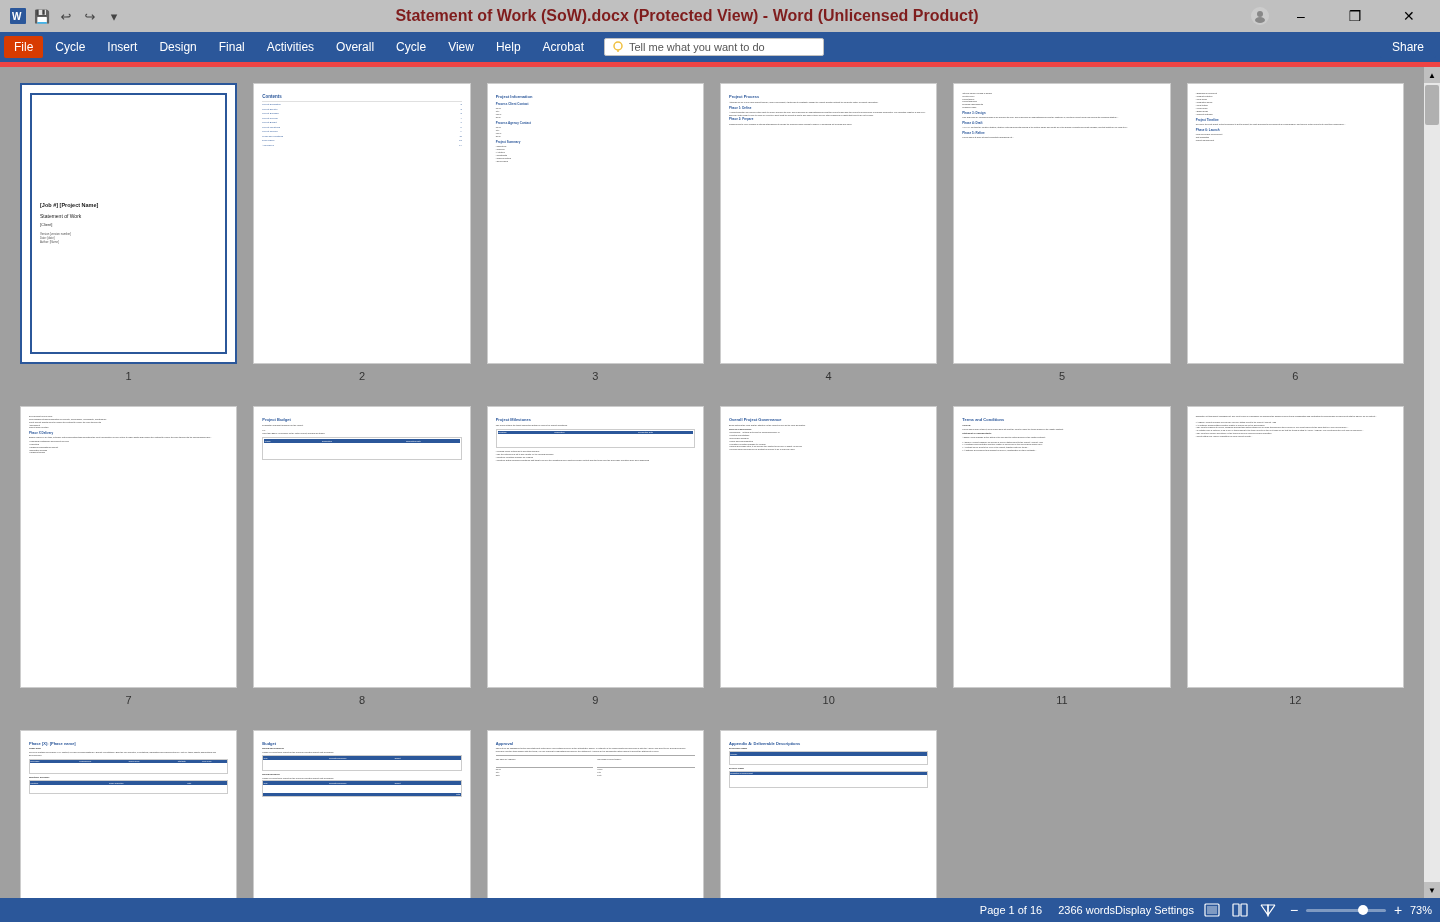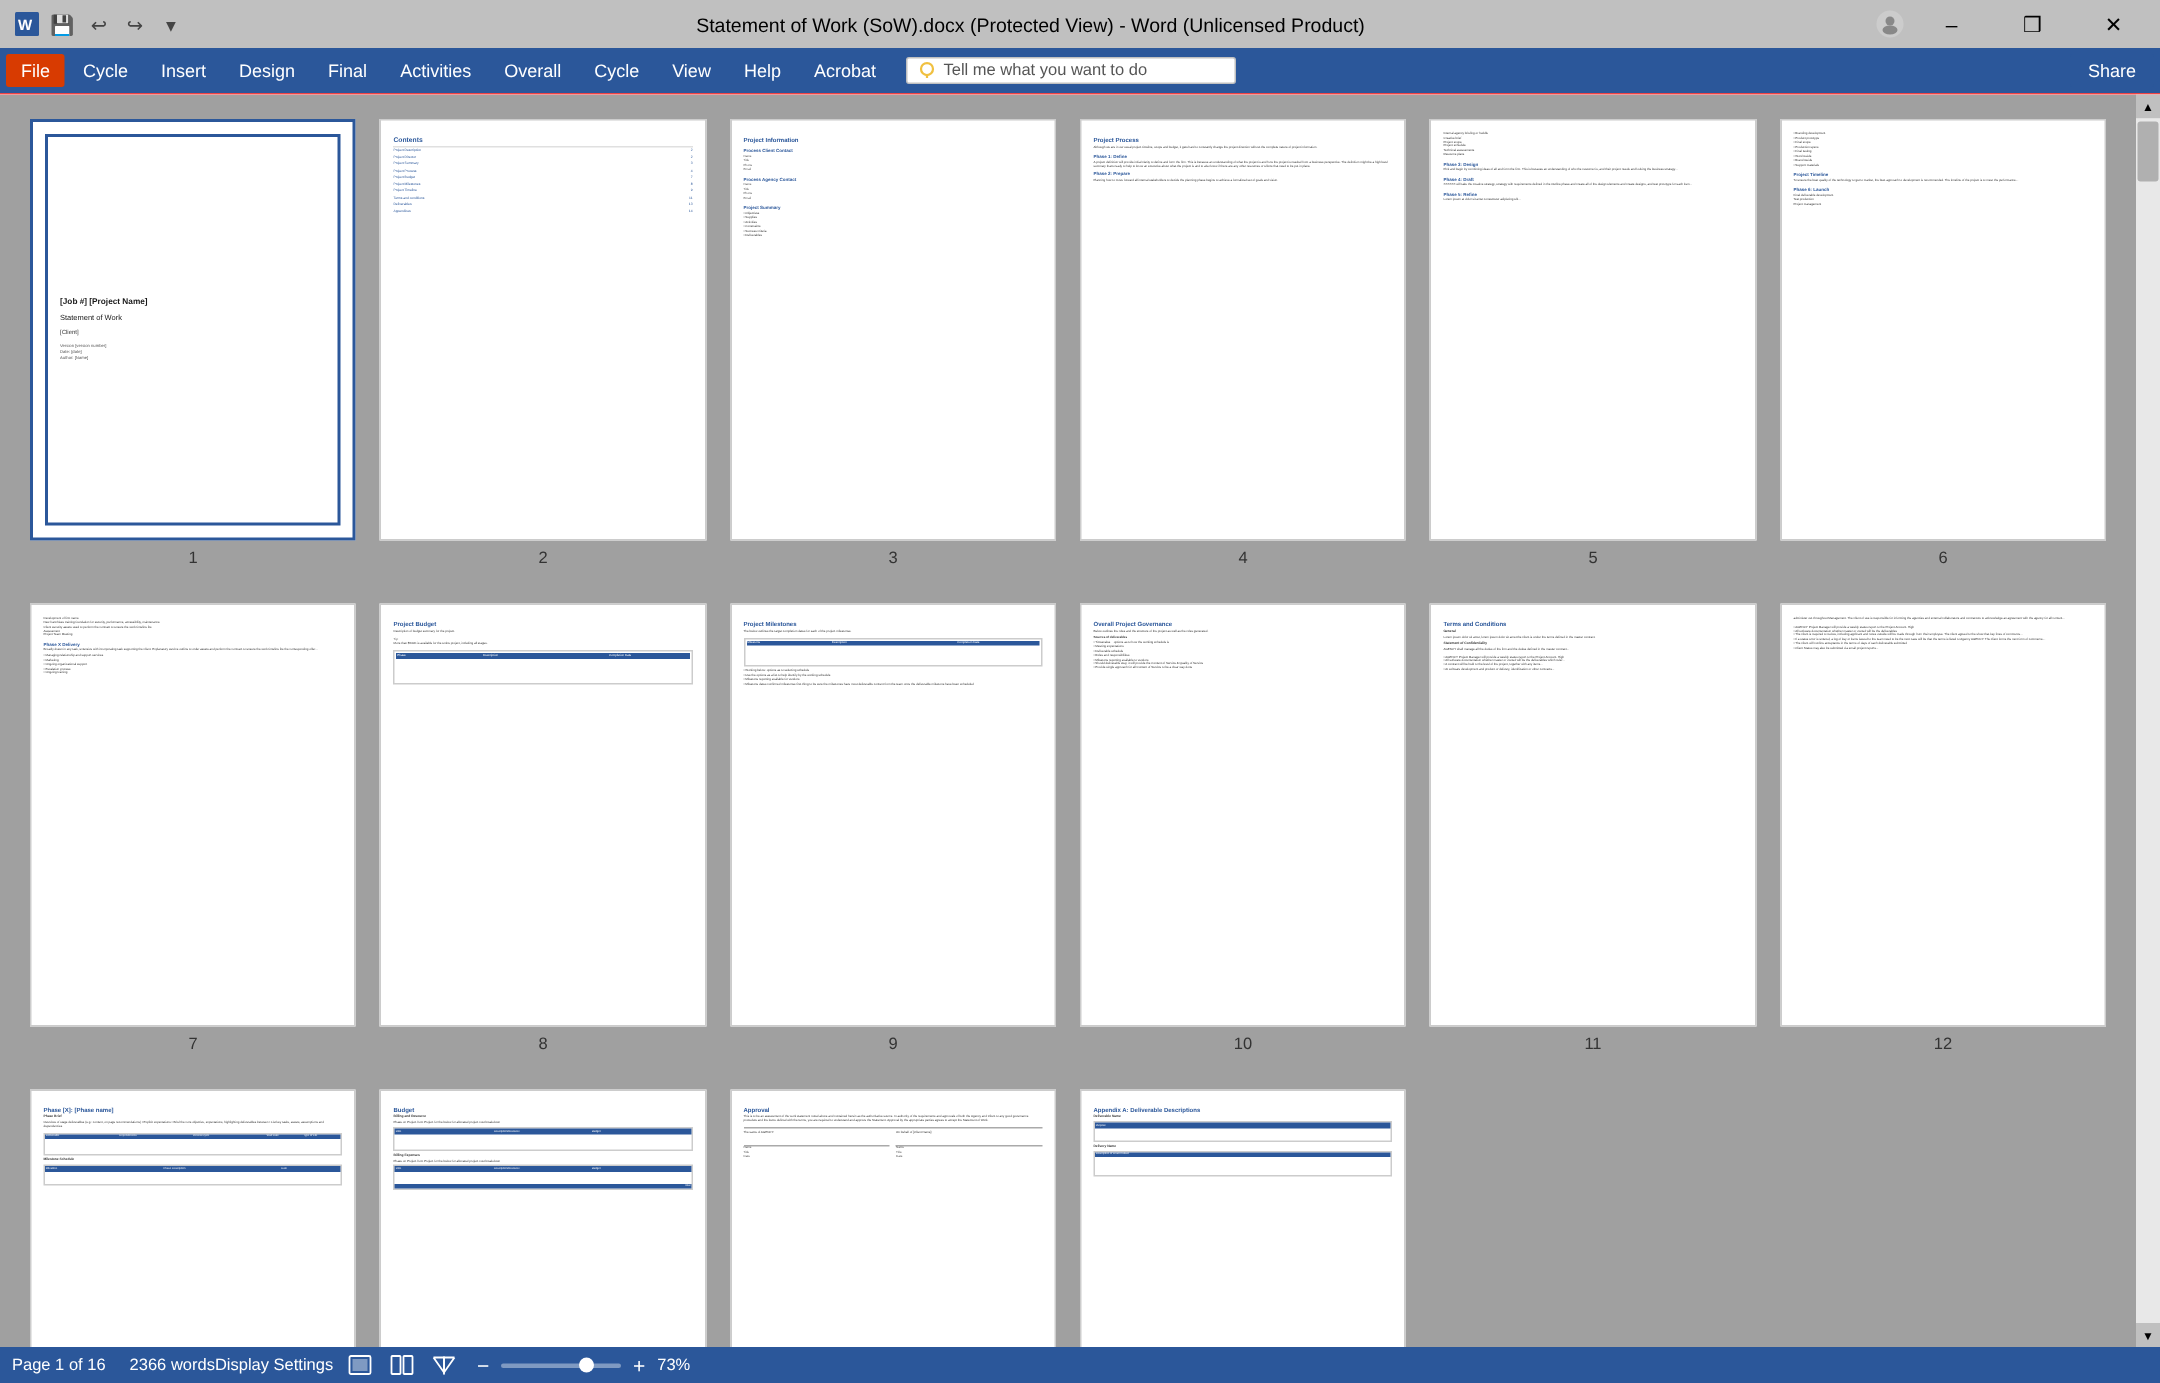--- a/index.html
+++ b/index.html
@@ -9,30 +9,30 @@
     #title-bar {
       height: 32px;
       background: #c0c0c0;
       display: flex;
       align-items: center;
       justify-content: space-between;
       padding: 0 8px;
       flex-shrink: 0;
     }
     #title-bar-left { display: flex; align-items: center; gap: 4px; }
-    #title-bar-center { font-size: 13px; color: #000000; font-weight: 400; }
+    #title-bar-center { font-size: 16px; color: #7f1d1d; font-weight: 700; }
     #title-bar-right { display: flex; align-items: center; gap: 8px; }
     .title-btn { width: 46px; height: 32px; display: flex; align-items: center; justify-content: center; cursor: pointer; font-size: 14px; }
 
     .toolbar-icon { width: 20px; height: 20px; display: flex; align-items: center; justify-content: center; font-size: 13px; cursor: pointer; color: #444; }
 
     
     #ribbon {
       background: #f3f3f3;
-      border-bottom: 1px solid #ef4444;
+      border-bottom: 5px solid #ef4444;
       flex-shrink: 0;
     }
     #menu-bar {
       display: flex;
       align-items: center;
       height: 30px;
       padding: 0 4px;
       gap: 2px;
       background: #2b579a;
     }
@@ -119,21 +119,21 @@
     }
     .page-line { height: 1.2px; background: #e0e0e0; margin: 1px 0; }
     .blue-heading { color: #2b579a; font-size: 4px; font-weight: bold; margin: 2px 0 1px; }
 
     
     #status-bar {
       height: 24px;
       background: #2b579a;
       display: flex;
       align-items: center;
-      justify-content: flex-start;
+      justify-content: flex-end;
       padding: 0 8px;
       flex-shrink: 0;
     }
     .status-left { display: flex; align-items: center; gap: 16px; }
     .status-text { font-size: 11px; color: white; }
     .status-right { display: flex; align-items: center; gap: 8px; }
     .view-btn { width: 20px; height: 16px; display: flex; align-items: center; justify-content: center; cursor: pointer; }
     .zoom-control { display: flex; align-items: center; gap: 4px; }
     .zoom-text { font-size: 11px; color: white; }
     .zoom-slider {

